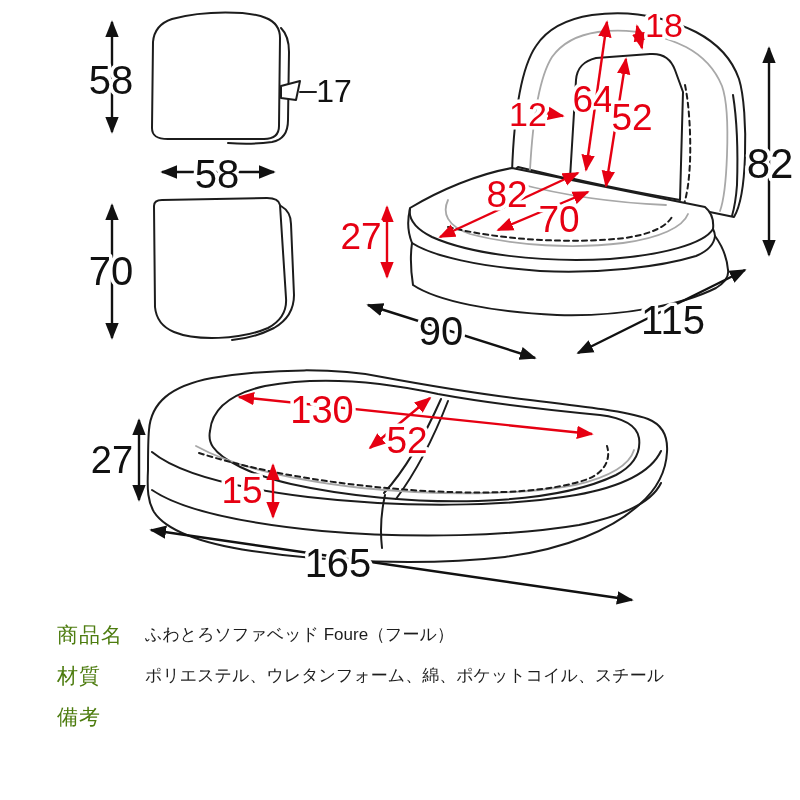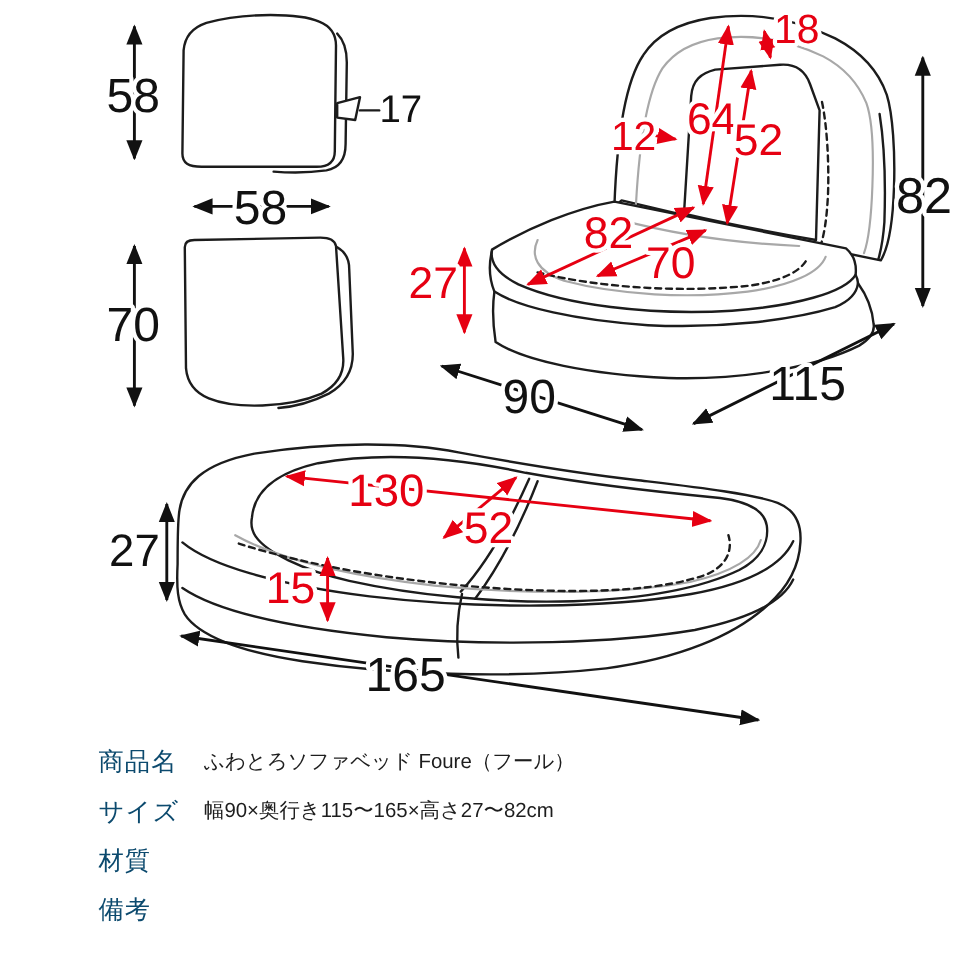--- a/index.html
+++ b/index.html
@@ -17,21 +17,21 @@
   .arB {stroke:#111111;}
   .ard {stroke-dasharray:4 3;}
   
   .dim {paint-order:stroke;stroke:#ffffff;stroke-width:7px;stroke-linejoin:round;
         font-family:"Liberation Sans","DejaVu Sans",sans-serif;font-weight:500;}
   .dimr{fill:#e60012;}
   .dimb{fill:#111111;}
   
   .spec-table{margin-top:2px;}
   .spec-row{display:flex;align-items:center;height:41px;}
-  .spec-label{margin-left:82px;width:88px;flex:0 0 88px;font-size:21px;color:#0c4a6e;letter-spacing:1px;}
+  .spec-label{margin-left:57px;width:88px;flex:0 0 88px;font-size:21px;color:#4d7c0f;letter-spacing:1px;}
   .spec-value{font-size:17px;color:#1d1d1d;white-space:nowrap;}
 </style>
 </head>
 <body>
 
 <div class="stage">
 
   <svg width="800" height="612" viewBox="0 0 800 612">
     <defs>
       <marker id="aB" viewBox="0 0 10 8" refX="9" refY="4" markerWidth="7" markerHeight="6" orient="auto-start-reverse">
@@ -136,23 +136,20 @@
       <text class="dim dimb" x="338" y="563" font-size="40" text-anchor="middle" dominant-baseline="central">165</text>
     </g>
   </svg>
 
   <div class="spec-table">
     <div class="spec-row">
       <span class="spec-label">商品名</span>
       <span class="spec-value">ふわとろソファベッド Foure（フール）</span>
     </div>
     <div class="spec-row">
-      <span class="spec-label">サイズ</span>
-      <span class="spec-value">幅90×奥行き115〜165×高さ27〜82cm</span>
-    </div>
-    <div class="spec-row">
       <span class="spec-label">材質</span>
+      <span class="spec-value">ポリエステル、ウレタンフォーム、綿、ポケットコイル、スチール</span>
     </div>
     <div class="spec-row">
       <span class="spec-label">備考</span>
     </div>
   </div>
 </div>
 
 </body></html>

